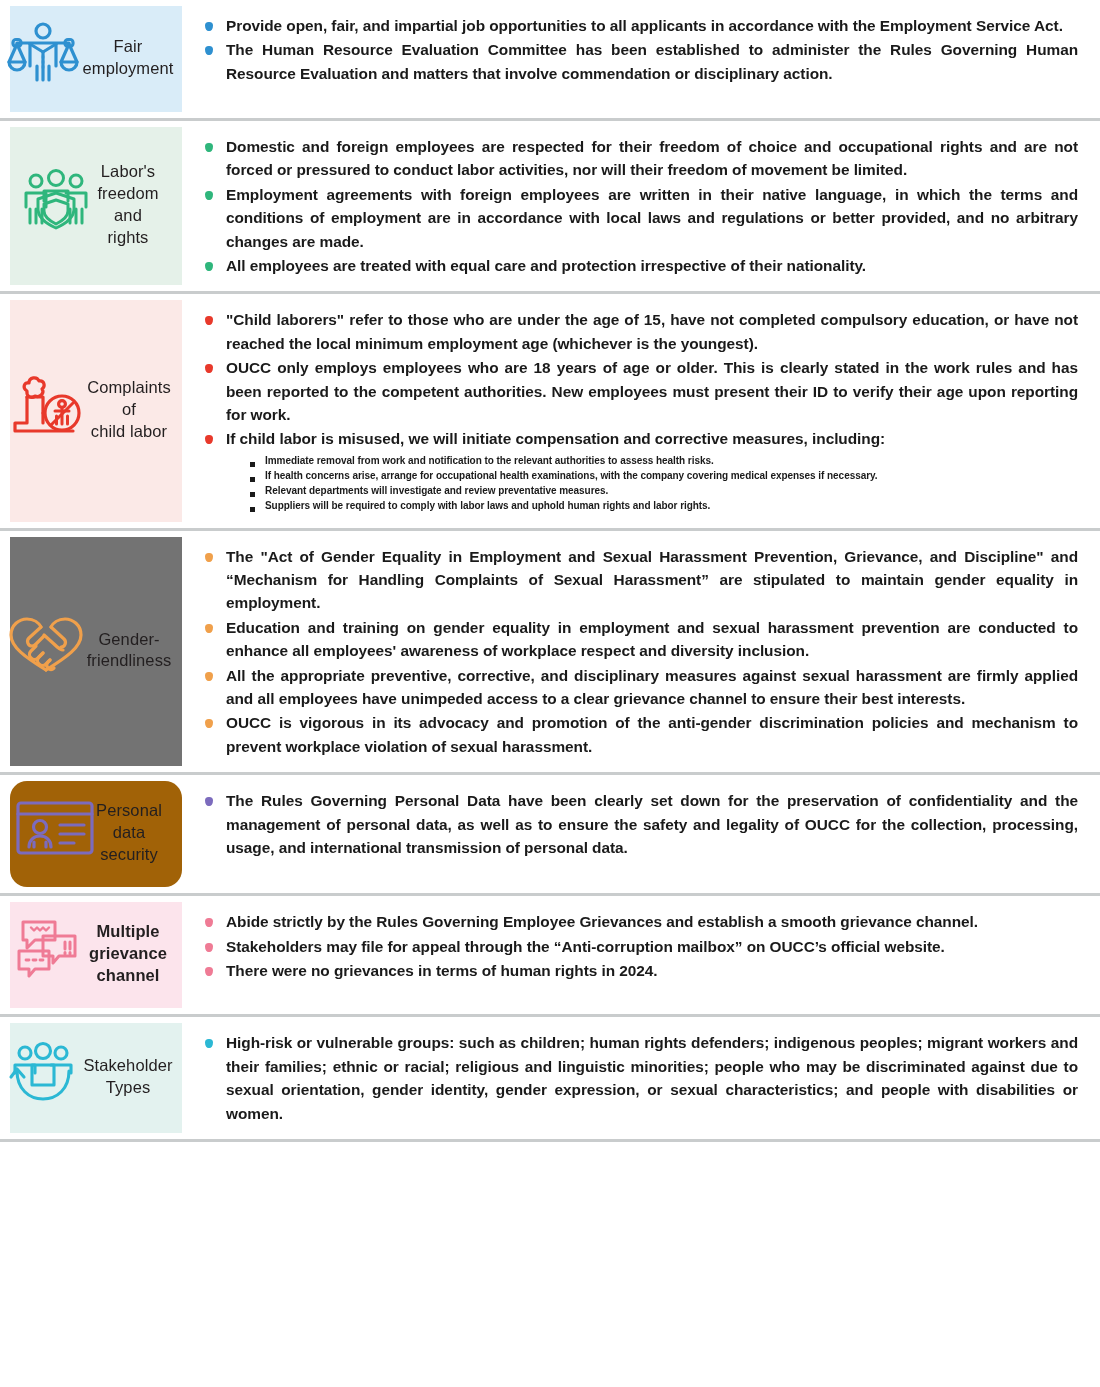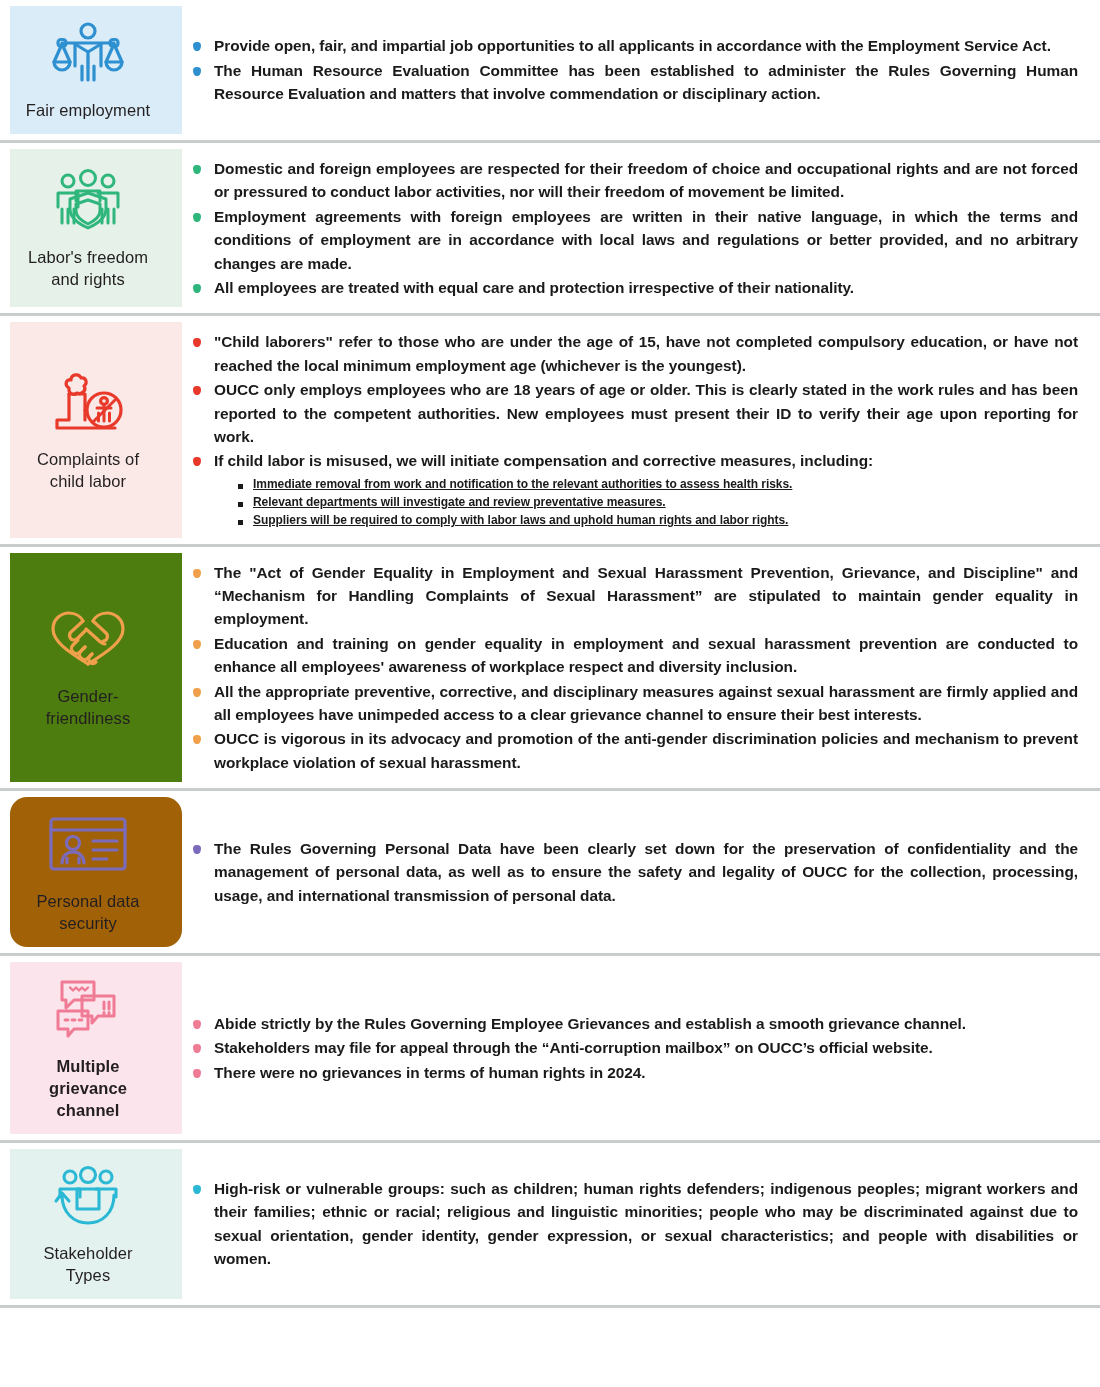--- a/index.html
+++ b/index.html
@@ -19,21 +19,21 @@
     border-bottom: 3px solid #c9cccd;
     background: #ffffff;
   }
   .row:last-child { border-bottom: 3px solid #c9cccd; }
 
   .side {
     width: 172px;
     min-width: 172px;
     flex: 0 0 172px;
     display: flex;
-    flex-direction: column;
+    flex-direction: row;
     align-items: center;
     justify-content: center;
     padding: 10px 22px 12px 6px;
     margin: 6px 0 6px 10px;
   }
 
   .icon-wrap {
     width: 92px;
     height: 74px;
     display: flex;
@@ -47,24 +47,23 @@
     font-size: 16.5px;
     line-height: 1.33;
     color: #231f20;
     text-align: center;
     letter-spacing: 0.1px;
     white-space: pre-line;
   }
 
   .content {
     flex: 1 1 auto;
-    padding: 14px 22px 14px 8px;
+    padding: 14px 22px 14px 20px;
     display: flex;
     flex-direction: column;
-    justify-content: center;
   }
 
   ul.bullets { list-style: none; }
 
   li.bullet {
     position: relative;
     padding-left: 24px;
     margin-bottom: 1px;
     font-size: 15.4px;
     line-height: 1.52;
@@ -86,27 +85,26 @@
   }
 
   ul.subbullets {
     list-style: none;
     margin-top: 2px;
     margin-left: 22px;
   }
   li.subbullet {
     position: relative;
     padding-left: 17px;
-    font-size: 12px;
+    font-size: 10px;
     line-height: 1.52;
     font-weight: bold;
     color: #1a1a1a;
     text-align: justify;
     letter-spacing: -0.05px;
-    text-decoration: underline;
   }
   li.subbullet::before {
     content: "";
     position: absolute;
     left: 2px;
     top: 9px;
     width: 5px;
     height: 5px;
     background: #1a1a1a;
   }
@@ -186,28 +184,29 @@
         </div>
         <div class="side-label">Complaints of
 child labor</div>
       </div>
       <div class="content">
         <ul class="bullets">
           <li class="bullet" style="--dot: #e8392b;"><span>"Child laborers" refer to those who are under the age of 15, have not completed compulsory education, or have not reached the local minimum employment age (whichever is the youngest).</span></li>
           <li class="bullet" style="--dot: #e8392b;"><span>OUCC only employs employees who are 18 years of age or older. This is clearly stated in the work rules and has been reported to the competent authorities. New employees must present their ID to verify their age upon reporting for work.</span></li>
           <li class="bullet" style="--dot: #e8392b;"><span>If child labor is misused, we will initiate compensation and corrective measures, including:</span><ul class="subbullets">
               <li class="subbullet"><span>Immediate removal from work and notification to the relevant authorities to assess health risks.</span></li>
+              <li class="subbullet"><span>If health concerns arise, arrange for occupational health examinations, with the company covering medical expenses if necessary.</span></li>
               <li class="subbullet"><span>Relevant departments will investigate and review preventative measures.</span></li>
               <li class="subbullet"><span>Suppliers will be required to comply with labor laws and uphold human rights and labor rights.</span></li>
             </ul></li>
         </ul>
       </div>
     </div>
     <div class="row">
-      <div class="side" style="background: #4d7c0f;">
+      <div class="side" style="background: #737373;">
         <div class="icon-wrap">
           <svg width="82" height="64" viewBox="0 0 82 64" fill="none" stroke="#f0a04b" stroke-width="3.2" stroke-linecap="round" stroke-linejoin="round">
         <path d="M41 57 C20 44 6 34 6 22 C6 12 14 6 22 6 c7 0 12 4 14 8"></path>
         <path d="M41 57 C62 44 76 34 76 22 C76 12 68 6 60 6 c-7 0 -12 4 -14 8"></path>
         <path d="M36 14 l-12 11 c-3 3 -1 8 3 8 c2 0 3 -1 4 -2 l8 -8"></path>
         <path d="M46 14 l13 12 c3 3 1 8 -3 8"></path>
         <path d="M31 33 l-5 5 c-2 2 -2 5 0 7 c2 2 5 2 7 0 l5 -5"></path>
         <path d="M38 40 l-4 4 c-2 2 -2 5 0 7 c2 2 5 2 7 0 l4 -4"></path>
         <path d="M45 47 l-2 2 c-2 2 -2 4 0 6 c2 2 4 2 6 0"></path>
         <path d="M39 22 l10 9 c3 3 6 6 9 6"></path>

